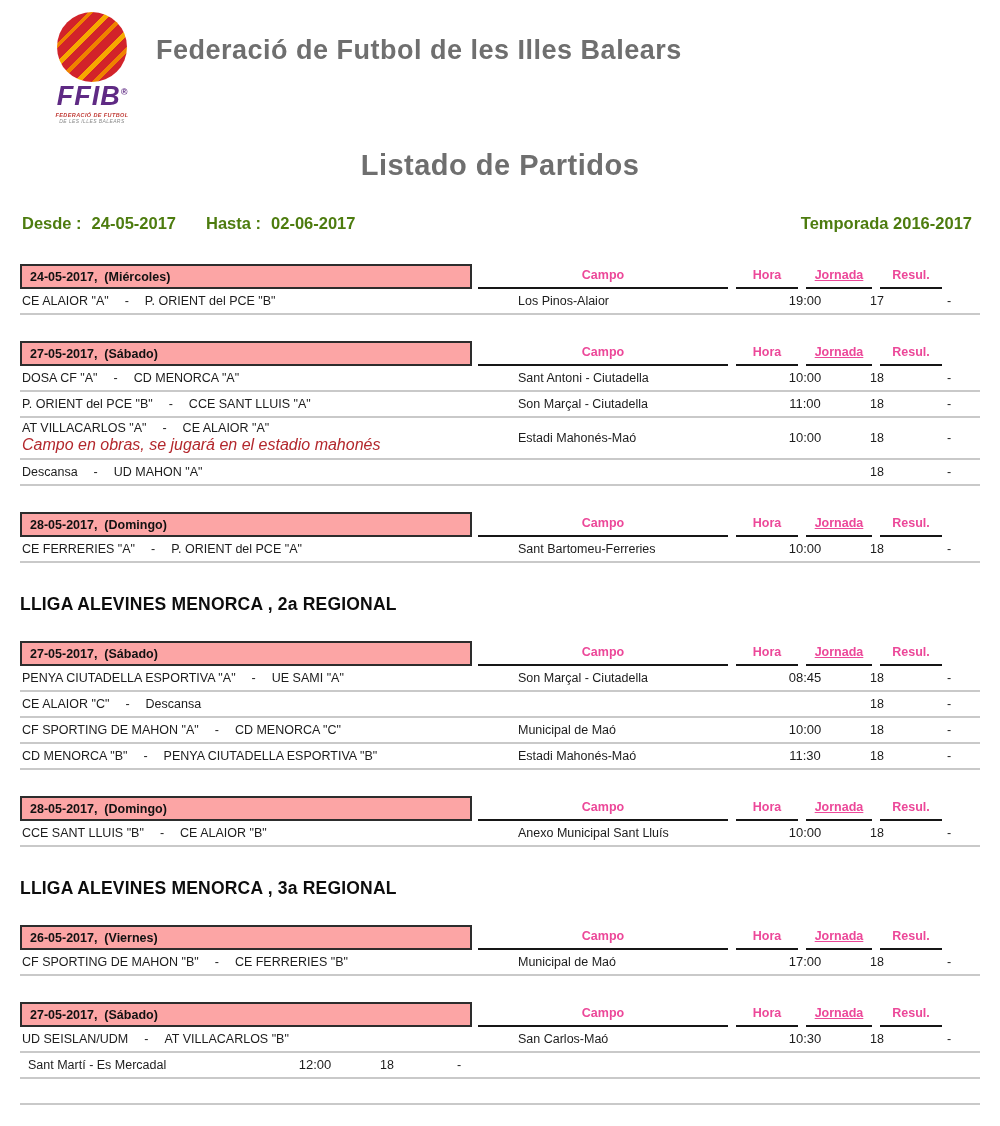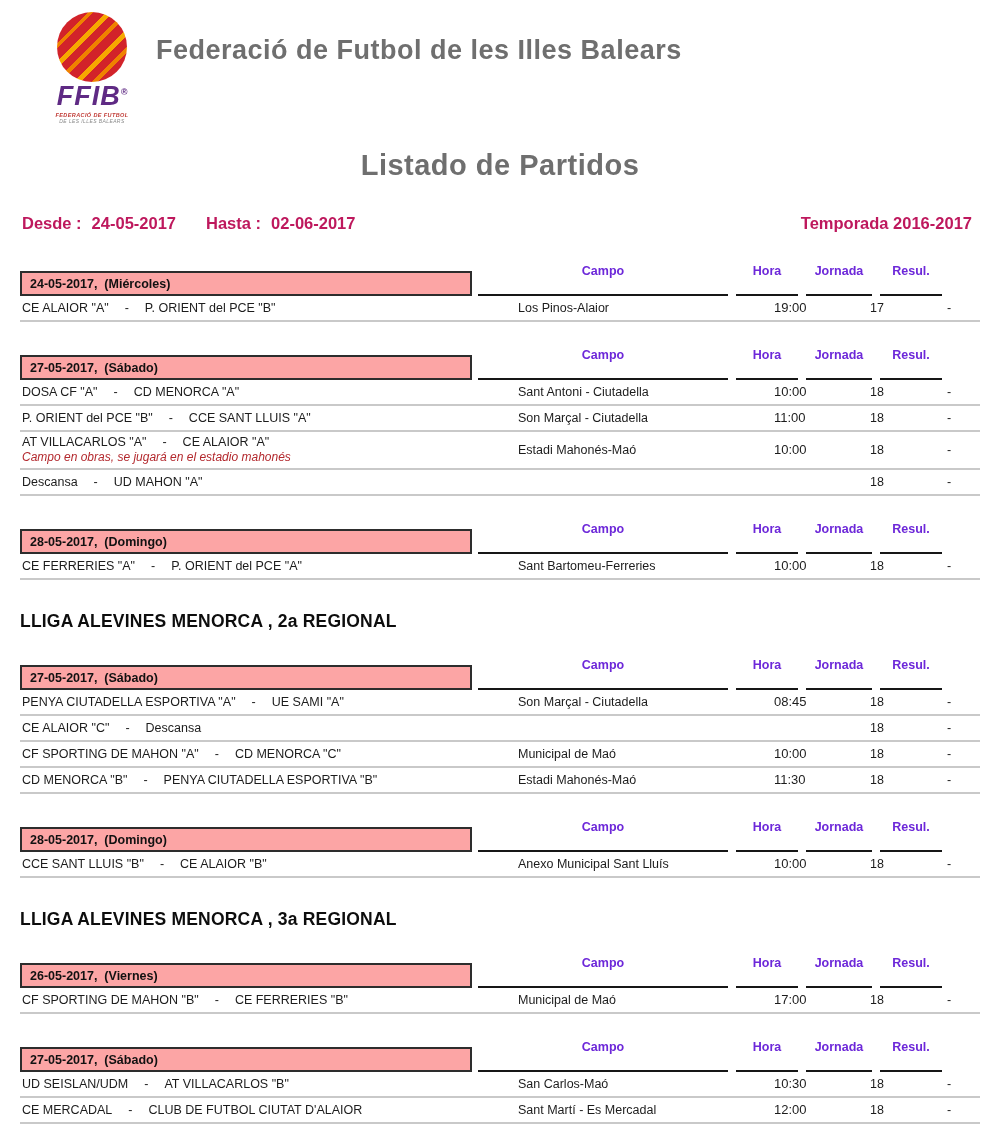--- a/index.html
+++ b/index.html
@@ -34,59 +34,59 @@
   }
   .logo-acronym .reg { font-size: 9px; vertical-align: super; letter-spacing: 0; }
   .logo-sub1 { color: #c03a35; font-size: 5.5px; font-weight: bold; letter-spacing: .4px; margin-top: 2px; }
   .logo-sub2 { color: #8a8a8a; font-size: 5px; letter-spacing: .4px; }
   .org-title { margin: 25px 0 0 8px; font-size: 27px; font-weight: bold; color: #6f6f6f; letter-spacing: .5px; }
 
   
   .page-title { text-align: center; font-size: 29px; font-weight: bold; color: #6f6f6f; margin-top: 25px; letter-spacing: .5px; }
   .meta-row {
     display: flex; justify-content: space-between; align-items: baseline;
-    margin: 32px 28px 0 22px; font-size: 16.5px; font-weight: bold; color: #be185d;
+    margin: 32px 28px 0 22px; font-size: 16.5px; font-weight: bold; color: #4d7c0f;
   }
   .meta-val { margin-left: 10px; }
   .hasta-label { margin-left: 30px; }
 
   
   .section { margin-top: 31px; }
   .section-title { margin: 0 20px; font-size: 17.5px; font-weight: bold; color: #0d0d0d; letter-spacing: .2px; }
 
   
   .mtable { margin: 0 20px; width: 960px; }
   .thead { display: flex; align-items: flex-end; margin-top: 26px; }
   .date-box {
     box-sizing: border-box; width: 452px;
     background: #fca5a5; border: 2px solid #2d2d2d;
     font-size: 12.5px; font-weight: bold; color: #111;
     padding: 4px 8px 3px; white-space: pre-wrap;
   }
   .hdr {
-    font-size: 12.5px; font-weight: bold; color: #6d28d9;
-    text-align: center; padding-bottom: 16px;
+    font-size: 12.5px; font-weight: bold; color: #ec4899;
+    text-align: center; padding-bottom: 5px;
     border-bottom: 2px solid #161616;
   }
   .hdr-campo { width: 250px; margin-left: 6px; }
   .hdr-hora { width: 62px; margin-left: 8px; }
-  .hdr-jornada { width: 66px; margin-left: 8px; }
+  .hdr-jornada { width: 66px; margin-left: 8px; text-decoration: underline; }
   .hdr-resul { width: 62px; margin-left: 8px; text-align: center; }
 
   .trow {
     display: flex; align-items: center;
     border-bottom: 2px solid #c9c9c9;
     padding: 3px 0 4px; min-height: 17px;
   }
   .cell { font-size: 12.5px; color: #1c1c1c; }
   .cell-match { width: 490px; padding-left: 2px; box-sizing: border-box; }
   .vs-dash { display: inline-block; margin: 0 16px; }
-  .match-note { font-size: 12px; font-style: italic; color: #b3282d; margin-top: 1px; }
+  .match-note { font-size: 16px; font-style: italic; color: #b3282d; margin-top: 1px; }
   .cell-campo { width: 250px; margin-left: 6px; padding-left: 2px; box-sizing: border-box; }
-  .cell-hora { width: 62px; margin-left: 8px; font-size: 13px; }
+  .cell-hora { width: 62px; margin-left: 8px; text-align: center; font-size: 13px; }
   .cell-jornada { width: 66px; margin-left: 8px; text-align: center; }
   .cell-resul { width: 62px; margin-left: 8px; text-align: center; }
 </style>
 </head>
 <body>
 
 <div class="page">
 
   <div class="top-header">
     <div class="logo">
@@ -297,23 +297,20 @@
       <div class="trow">
         <div class="cell cell-match">
           <div class="match-line"><span>UD SEISLAN/UDM</span><span class="vs-dash">-</span><span>AT VILLACARLOS "B"</span></div>
         </div>
         <div class="cell cell-campo">San Carlos-Maó</div>
         <div class="cell cell-hora">10:30</div>
         <div class="cell cell-jornada">18</div>
         <div class="cell cell-resul">-</div>
       </div>
       <div class="trow">
-        <div class="cell cell-match">
-          <div class="match-line"><span>CE MERCADAL</span><span class="vs-dash">-</span><span>CLUB DE FUTBOL CIUTAT D'ALAIOR</span></div>
-        </div>
         <div class="cell cell-campo">Sant Martí - Es Mercadal</div>
         <div class="cell cell-hora">12:00</div>
         <div class="cell cell-jornada">18</div>
         <div class="cell cell-resul">-</div>
       </div>
       <div class="trow">
         
         
         
         

